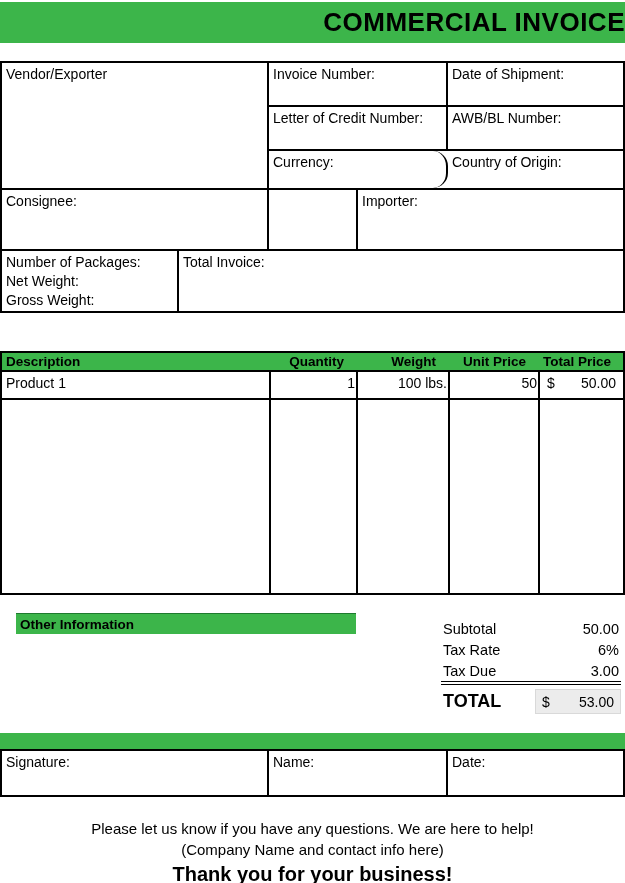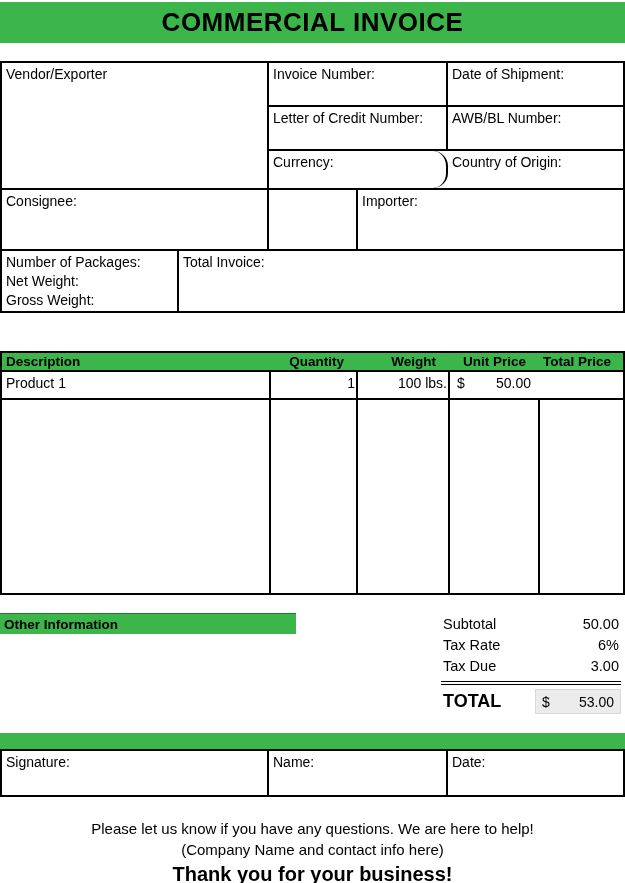--- a/index.html
+++ b/index.html
@@ -6,21 +6,21 @@
   * { box-sizing:border-box; margin:0; padding:0; }
   html,body { background:#fff; }
   .page {
     width:625px; height:883px; background:#fff; margin:0 auto;
     font-family:"Liberation Sans", sans-serif; color:var(--ink);
     overflow:hidden; position:relative;
   }
   
   .title-bar {
     margin-top:2px; height:41px; background:var(--green);
-    display:flex; align-items:center; justify-content:center;
+    display:flex; align-items:center; justify-content:flex-end;
   }
   .title-bar h1 { font-size:26px; font-weight:bold; letter-spacing:.5px; }
 
   
   .info-table { margin-top:18px; border:2px solid var(--ink); }
   .cell { padding:2px 4px; font-size:14px; line-height:19px; background:#fff; }
   .grid-a { display:grid; grid-template-columns:267px 179px 1fr; }
   .vendor-cell { grid-row:1 / span 3; border-right:2px solid var(--ink); }
   .a-mid { border-right:2px solid var(--ink); }
   .r1 { height:44px; } .r2 { height:44px; } .r3 { height:37px;border-radius:15px; }
@@ -46,29 +46,29 @@
     height:28px; border-bottom:2px solid var(--ink); font-size:14px;
   }
   .items-filler { display:grid; grid-template-columns:267px 87px 92px 90px 1fr; height:193px; }
   .ic { padding:3px 1px 0 4px; }
   .ic.num { text-align:right; }
   .ic.bl, .fc.bl { border-left:2px solid var(--ink); }
   .ic.money { display:flex; justify-content:space-between; padding:3px 7px 0 7px; }
 
   
   .bottom-row { margin-top:18px; display:flex; justify-content:space-between; align-items:flex-start; }
-  .other-info { width:296px; }
+  .other-info { width:356px;padding-left:16px; }
   .oi-header {
     height:21px; background:var(--green); font-weight:bold; font-size:13.5px;
     display:flex; align-items:center; padding-left:4px;
     border-top:1px solid #1e7a2e;
   }
   .oi-box { border:2px solid var(--ink); height:77px; padding:2px 4px; font-size:14.5px; }
   .totals { width:180px; margin-right:4px; padding-top:3px; font-size:14.5px; }
-  .t-row { display:flex; justify-content:space-between; align-items:flex-start; height:21px; padding:0 2px; }
+  .t-row { display:flex; justify-content:space-between; align-items:flex-end; height:21px; padding:0 2px; }
   .double-rule { height:4px; border-top:1.5px solid var(--ink); border-bottom:1.5px solid var(--ink); margin-top:2px; }
   .total-row { display:flex; align-items:center; margin-top:4px; }
   .total-label { flex:1; font-weight:bold; font-size:18px; padding-left:2px; }
   .total-box {
     width:86px; height:25px; background:#ececec; border:1px solid #d9d9d9;
     display:flex; justify-content:space-between; align-items:center;
     padding:0 6px; font-size:14px;
   }
 
   
@@ -143,20 +143,21 @@
       <div class="hc first">Description</div>
       <div class="hc">Quantity</div>
       <div class="hc">Weight</div>
       <div class="hc">Unit Price</div>
       <div class="hc">Total Price</div>
     </div>
     <div class="items-row">
       <div class="ic">Product 1</div>
       <div class="ic num bl">1</div>
       <div class="ic num bl">100 lbs.</div>
+      <div class="ic num bl">50</div>
       <div class="ic money bl">
         <span>$</span>
         <span>50.00</span>
       </div>
     </div>
     <div class="items-filler">
       <div class="fc"></div>
       <div class="fc bl"></div>
       <div class="fc bl"></div>
       <div class="fc bl"></div>

